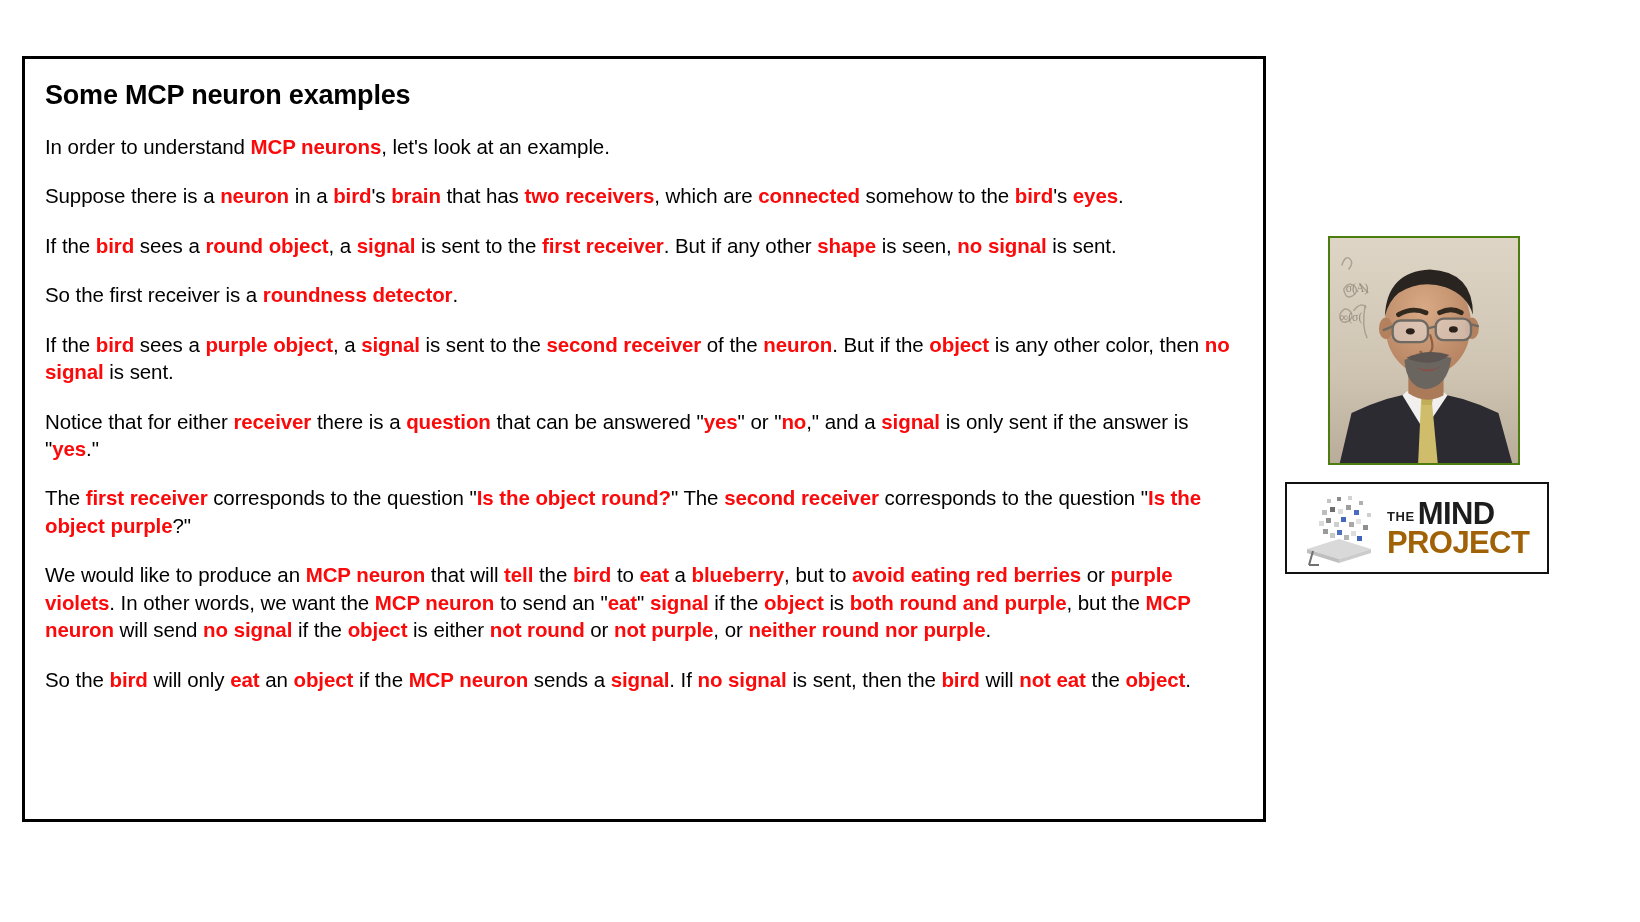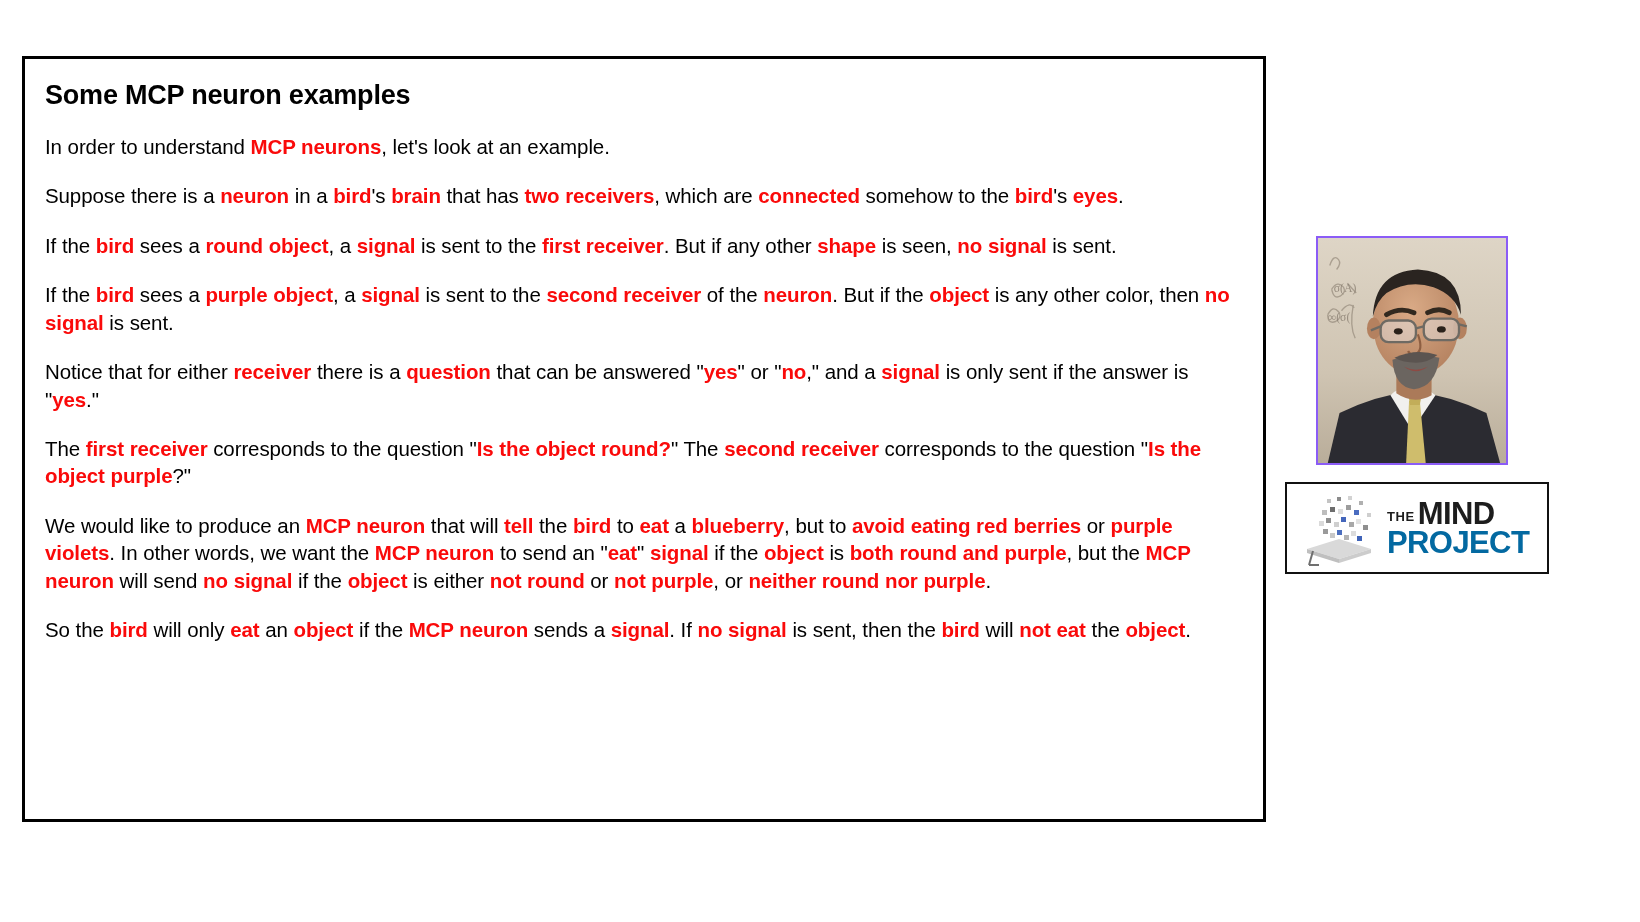--- a/index.html
+++ b/index.html
@@ -57,23 +57,23 @@
   
   .right-col {
     position: absolute;
     left: 1284px;
     top: 236px;
     width: 300px;
   }
   .portrait-frame {
     width: 192px;
     height: 229px;
-    border: 2px solid #8b5cf6;
+    border: 2px solid #4d7c0f;
     box-sizing: border-box;
-    margin-left: 32px;
+    margin-left: 44px;
     overflow: hidden;
     position: relative;
     background: #cfc6b8;
   }
   .portrait-svg { display:block; width:100%; height:100%; }
   .portrait-caption {
     margin-top: 9px;
     text-align: center;
     font-size: 21px;
     width: 270px;
@@ -119,34 +119,35 @@
   .logo-mind {
     font-size: 31px;
     font-weight: bold;
     letter-spacing: -0.6px;
     color: #1d1d1d;
   }
   .logo-project {
     font-size: 31px;
     font-weight: bold;
     letter-spacing: -0.6px;
-    color: #0369a1;
+    color: #a16207;
   }
 </style>
 </head>
 <body>
 
 <div id="page">
 
   <div class="slide-panel">
     <div class="slide-title">Some MCP neuron examples</div>
     <div id="paragraphs">
         <p class="para"><span>In order to understand </span><span class="hl" style="color: rgb(250, 10, 10);">MCP neurons</span><span>, let's look at an example.</span></p>
         <p class="para"><span>Suppose there is a </span><span class="hl" style="color: rgb(250, 10, 10);">neuron</span><span> in a </span><span class="hl" style="color: rgb(250, 10, 10);">bird</span><span>'s </span><span class="hl" style="color: rgb(250, 10, 10);">brain</span><span> that has </span><span class="hl" style="color: rgb(250, 10, 10);">two receivers</span><span>, which are </span><span class="hl" style="color: rgb(250, 10, 10);">connected</span><span> somehow to the </span><span class="hl" style="color: rgb(250, 10, 10);">bird</span><span>'s </span><span class="hl" style="color: rgb(250, 10, 10);">eyes</span><span>.</span></p>
         <p class="para"><span>If the </span><span class="hl" style="color: rgb(250, 10, 10);">bird</span><span> sees a </span><span class="hl" style="color: rgb(250, 10, 10);">round object</span><span>, a </span><span class="hl" style="color: rgb(250, 10, 10);">signal</span><span> is sent to the </span><span class="hl" style="color: rgb(250, 10, 10);">first receiver</span><span>. But if any other </span><span class="hl" style="color: rgb(250, 10, 10);">shape</span><span> is seen, </span><span class="hl" style="color: rgb(250, 10, 10);">no signal</span><span> is sent.</span></p>
+        <p class="para"><span>So the first receiver is a </span><span class="hl" style="color: rgb(250, 10, 10);">roundness detector</span><span>.</span></p>
         <p class="para"><span>If the </span><span class="hl" style="color: rgb(250, 10, 10);">bird</span><span> sees a </span><span class="hl" style="color: rgb(250, 10, 10);">purple object</span><span>, a </span><span class="hl" style="color: rgb(250, 10, 10);">signal</span><span> is sent to the </span><span class="hl" style="color: rgb(250, 10, 10);">second receiver</span><span> of the </span><span class="hl" style="color: rgb(250, 10, 10);">neuron</span><span>. But if the </span><span class="hl" style="color: rgb(250, 10, 10);">object</span><span> is any other color, then </span><span class="hl" style="color: rgb(250, 10, 10);">no signal</span><span> is sent.</span></p>
         <p class="para"><span>Notice that for either </span><span class="hl" style="color: rgb(250, 10, 10);">receiver</span><span> there is a </span><span class="hl" style="color: rgb(250, 10, 10);">question</span><span> that can be answered "</span><span class="hl" style="color: rgb(250, 10, 10);">yes</span><span>" or "</span><span class="hl" style="color: rgb(250, 10, 10);">no</span><span>," and a </span><span class="hl" style="color: rgb(250, 10, 10);">signal</span><span> is only sent if the answer is "</span><span class="hl" style="color: rgb(250, 10, 10);">yes</span><span>."</span></p>
         <p class="para"><span>The </span><span class="hl" style="color: rgb(250, 10, 10);">first receiver</span><span> corresponds to the question "</span><span class="hl" style="color: rgb(250, 10, 10);">Is the object round?</span><span>" The </span><span class="hl" style="color: rgb(250, 10, 10);">second receiver</span><span> corresponds to the question "</span><span class="hl" style="color: rgb(250, 10, 10);">Is the object purple</span><span>?"</span></p>
         <p class="para"><span>We would like to produce an </span><span class="hl" style="color: rgb(250, 10, 10);">MCP neuron</span><span> that will </span><span class="hl" style="color: rgb(250, 10, 10);">tell</span><span> the </span><span class="hl" style="color: rgb(250, 10, 10);">bird</span><span> to </span><span class="hl" style="color: rgb(250, 10, 10);">eat</span><span> a </span><span class="hl" style="color: rgb(250, 10, 10);">blueberry</span><span>, but to </span><span class="hl" style="color: rgb(250, 10, 10);">avoid eating red berries</span><span> or </span><span class="hl" style="color: rgb(250, 10, 10);">purple violets</span><span>. In other words, we want the </span><span class="hl" style="color: rgb(250, 10, 10);">MCP neuron</span><span> to send an "</span><span class="hl" style="color: rgb(250, 10, 10);">eat</span><span>" </span><span class="hl" style="color: rgb(250, 10, 10);">signal</span><span> if the </span><span class="hl" style="color: rgb(250, 10, 10);">object</span><span> is </span><span class="hl" style="color: rgb(250, 10, 10);">both round and purple</span><span>, but the </span><span class="hl" style="color: rgb(250, 10, 10);">MCP neuron</span><span> will send </span><span class="hl" style="color: rgb(250, 10, 10);">no signal</span><span> if the </span><span class="hl" style="color: rgb(250, 10, 10);">object</span><span> is either </span><span class="hl" style="color: rgb(250, 10, 10);">not round</span><span> or </span><span class="hl" style="color: rgb(250, 10, 10);">not purple</span><span>, or </span><span class="hl" style="color: rgb(250, 10, 10);">neither round nor purple</span><span>.</span></p>
         <p class="para"><span>So the </span><span class="hl" style="color: rgb(250, 10, 10);">bird</span><span> will only </span><span class="hl" style="color: rgb(250, 10, 10);">eat</span><span> an </span><span class="hl" style="color: rgb(250, 10, 10);">object</span><span> if the </span><span class="hl" style="color: rgb(250, 10, 10);">MCP neuron</span><span> sends a </span><span class="hl" style="color: rgb(250, 10, 10);">signal</span><span>. If </span><span class="hl" style="color: rgb(250, 10, 10);">no signal</span><span> is sent, then the </span><span class="hl" style="color: rgb(250, 10, 10);">bird</span><span> will </span><span class="hl" style="color: rgb(250, 10, 10);">not eat</span><span> the </span><span class="hl" style="color: rgb(250, 10, 10);">object</span><span>.</span></p>
       </div>
   </div>
 
   <div class="right-col">
 

